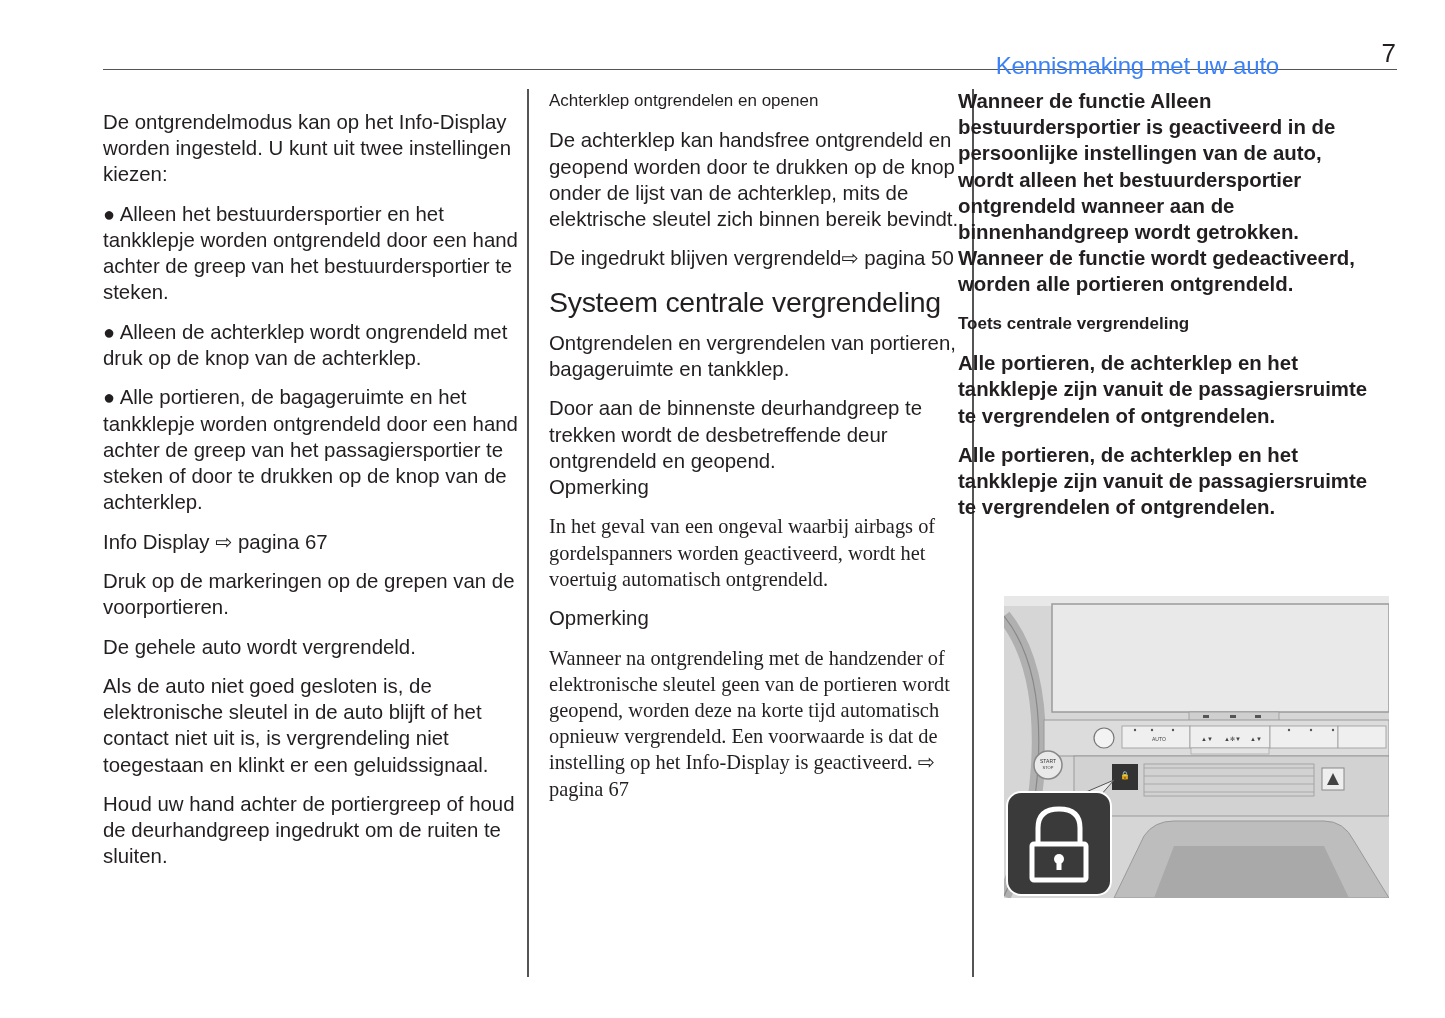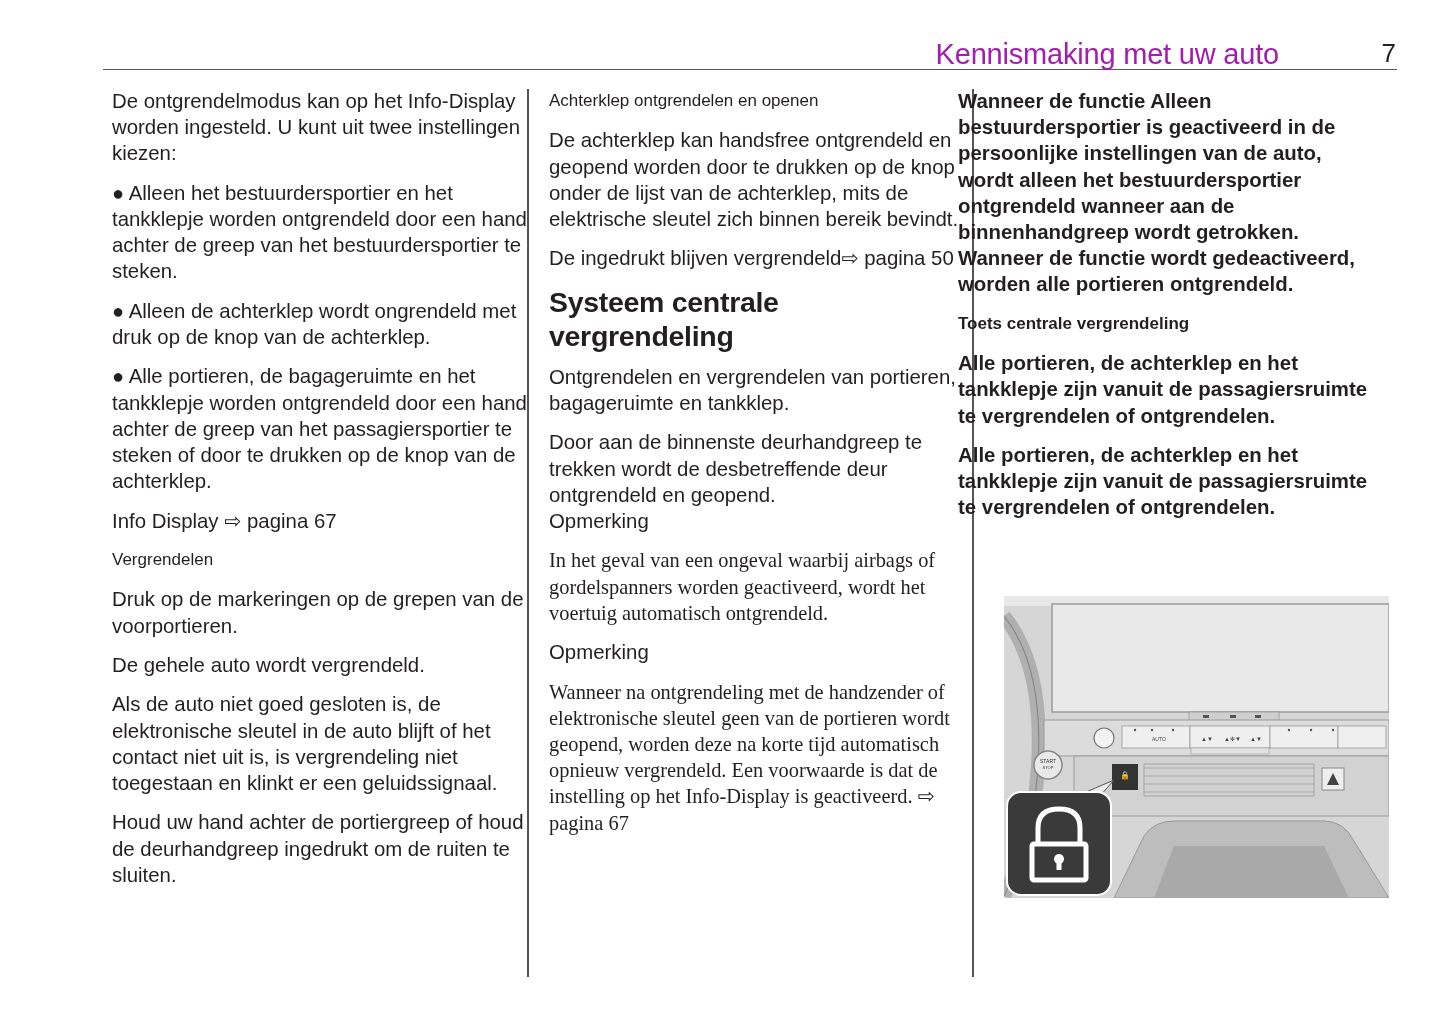--- a/index.html
+++ b/index.html
@@ -19,61 +19,61 @@
       position: absolute;
       left: 103px;
       top: 36px;
       width: 1294px;
       height: 33px;
       border-bottom: 1.5px solid #555;
     }
     .header-title {
       position: absolute;
       right: 118px;
-      top: 2px;
-      font-size: 29px;
+      top: 16px;
+      font-size: 24px;
       letter-spacing: -0.2px;
-      color: #a21caf;
+      color: #3b82f6;
     }
     .header-page {
       position: absolute;
       right: 1px;
       top: 2px;
       font-size: 26px;
       color: #231f20;
     }
     .col {
       position: absolute;
       top: 88px;
       font-size: 20.4px;
       line-height: 26.2px;
     }
     .col p {
       margin: 0 0 13.2px 0;
     }
-    .col1 { left: 112px; width: 415px; }
+    .col1 { left: 103px; width: 415px; margin-top: 21px; }
     .col2 { left: 549px; width: 415px; }
     .col3 { left: 958px; width: 420px; font-weight: bold; }
     .divider {
       position: absolute;
       top: 89px;
       width: 1.5px;
       height: 888px;
       background: #555;
     }
     .divider.d1 { left: 527px; }
     .divider.d2 { left: 972px; }
     .subhead {
       font-size: 17px;
     }
     .section-title {
       font-size: 28.5px;
       line-height: 34px;
       margin: 0 0 11px 0;
-      font-weight: bold;
+      font-weight: normal;
       letter-spacing: -0.3px;
     }
     .note-label { margin: 0; }
     .note-body { margin: 0 0 0 0; font-family: Liberation Serif, serif; }
     .bullet-dot {
       font-size: 20px;
     }
     .figure {
       position: absolute;
       left: 1004px;
@@ -99,21 +99,20 @@
 <div class="col col1">
   <p>De ontgrendelmodus kan op het Info-Display worden ingesteld. U kunt uit twee instellingen kiezen:</p>
   <p><span class="bullet-dot">●</span> <span>Alleen het bestuurdersportier en het tankklepje worden ontgrendeld door een hand achter de greep van het bestuurdersportier te steken.</span></p>
   <p><span class="bullet-dot">●</span> <span>Alleen de achterklep wordt ongrendeld met druk op de knop van de achterklep.</span></p>
   <p><span class="bullet-dot">●</span> <span>Alle portieren, de bagageruimte en het tankklepje worden ontgrendeld door een hand achter de greep van het passagiersportier te steken of door te drukken op de knop van de achterklep.</span></p>
   <p>
     <span>Info Display</span>
     <span>⇨</span>
     <span>pagina 67</span>
   </p>
-  <p class="subhead">Vergrendelen</p>
   <p>Druk op de markeringen op de grepen van de voorportieren.</p>
   <p>De gehele auto wordt vergrendeld.</p>
   <p>Als de auto niet goed gesloten is, de elektronische sleutel in de auto blijft of het contact niet uit is, is vergrendeling niet toegestaan en klinkt er een geluidssignaal.</p>
   <p>Houd uw hand achter de portiergreep of houd de deurhandgreep ingedrukt om de ruiten te sluiten.</p>
 </div>
 
 <div class="col col2">
   <p class="subhead">Achterklep ontgrendelen en openen</p>
   <p>De achterklep kan handsfree ontgrendeld en geopend worden door te drukken op de knop onder de lijst van de achterklep, mits de elektrische sleutel zich binnen bereik bevindt.</p>
   <p><span>De ingedrukt blijven vergrendeld</span><span>⇨</span> <span>pagina 50</span></p>

